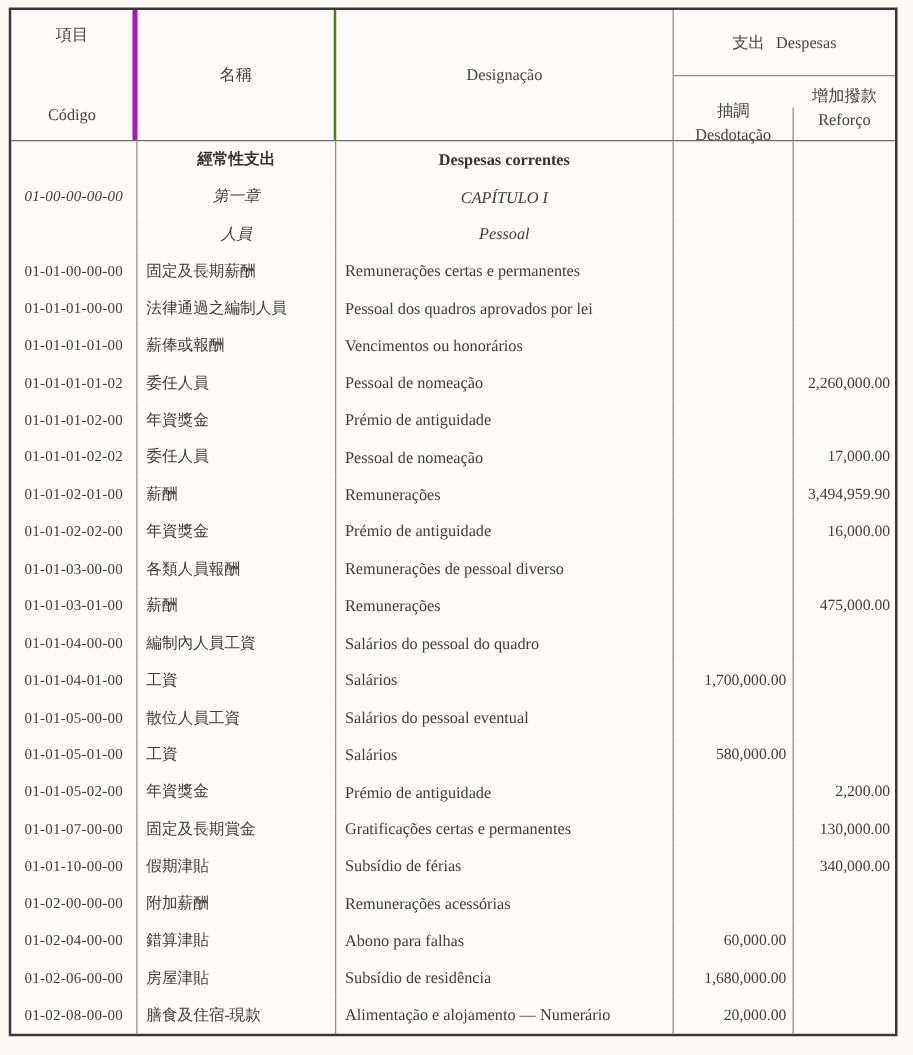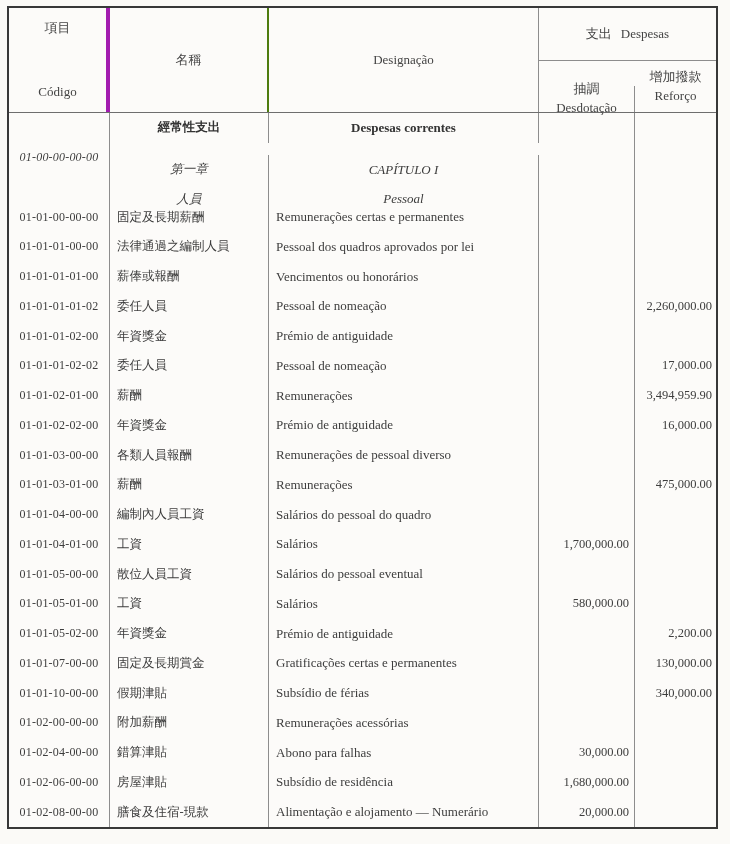--- a/index.html
+++ b/index.html
@@ -104,21 +104,20 @@
   }
   .row-italic .c-code,
   .row-italic .c-name,
   .row-italic .c-desig {
     font-style: italic;
   }
   .row-italic .c-name,
   .row-italic .c-desig {
     justify-content: center;
     padding-left: 0;
-    margin-top: 12px;
   }
 </style>
 </head>
 <body>
 
 <div class="doc-table">
 
   <div class="thead">
     <div class="hcell h-code">
       <span>項目</span>
@@ -311,21 +310,21 @@
     <div class="cell c-name">附加薪酬</div>
     <div class="cell c-desig">Remunerações acessórias</div>
     <div class="cell c-num c-desd"></div>
     <div class="cell c-num c-ref"></div>
   </div>
 
   <div class="trow">
     <div class="cell c-code">01-02-04-00-00</div>
     <div class="cell c-name">錯算津貼</div>
     <div class="cell c-desig">Abono para falhas</div>
-    <div class="cell c-num c-desd">30,000.00</div>
+    <div class="cell c-num c-desd">60,000.00</div>
     <div class="cell c-num c-ref"></div>
   </div>
 
   <div class="trow">
     <div class="cell c-code">01-02-06-00-00</div>
     <div class="cell c-name">房屋津貼</div>
     <div class="cell c-desig">Subsídio de residência</div>
     <div class="cell c-num c-desd">1,680,000.00</div>
     <div class="cell c-num c-ref"></div>
   </div>

